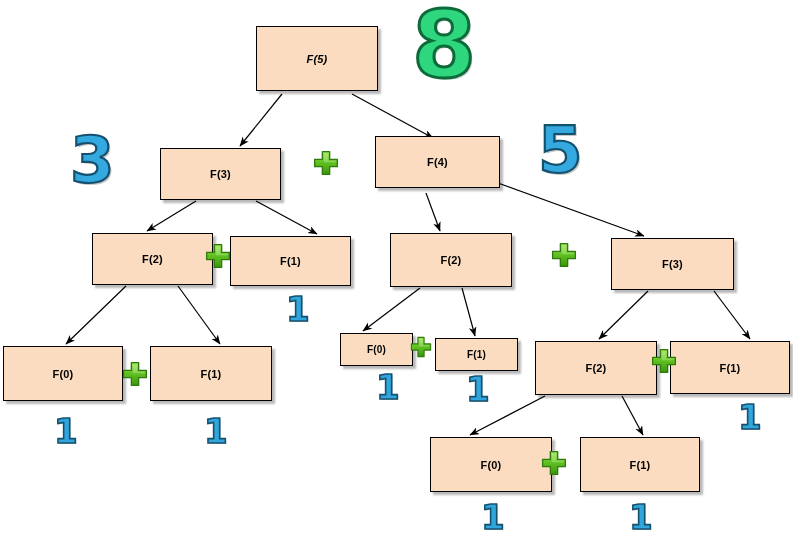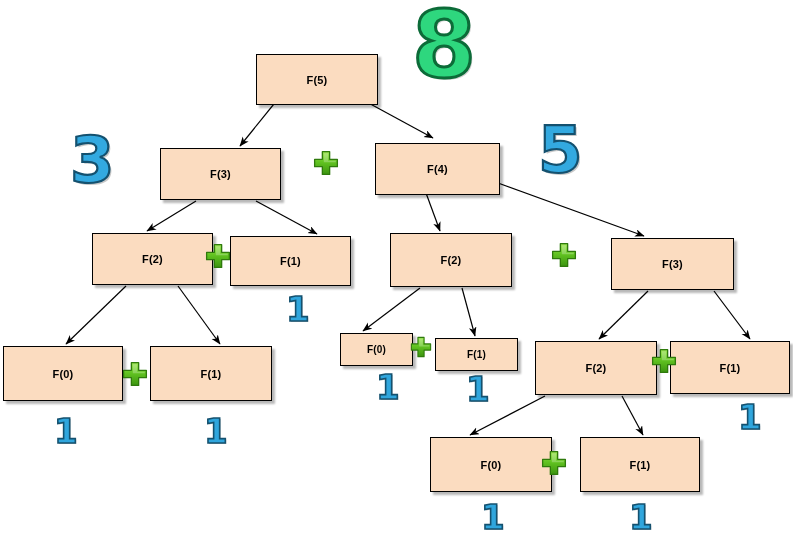--- a/index.html
+++ b/index.html
@@ -87,23 +87,23 @@
         <line x1="420" y1="288" x2="363" y2="331" stroke="#000000" stroke-width="1.2" marker-end="url(#ah)"></line>
         <line x1="462" y1="288" x2="475" y2="336" stroke="#000000" stroke-width="1.2" marker-end="url(#ah)"></line>
         <line x1="648" y1="291" x2="599" y2="339" stroke="#000000" stroke-width="1.2" marker-end="url(#ah)"></line>
         <line x1="714" y1="291" x2="750" y2="339" stroke="#000000" stroke-width="1.2" marker-end="url(#ah)"></line>
         <line x1="545" y1="396" x2="470" y2="435" stroke="#000000" stroke-width="1.2" marker-end="url(#ah)"></line>
         <line x1="622" y1="396" x2="643" y2="435" stroke="#000000" stroke-width="1.2" marker-end="url(#ah)"></line>
       </g>
   </svg>
 
   <div id="node-layer">
-      <div class="node" style="left: 256px; top: 54px; width: 122px; height: 51px;">F(5)</div>
+      <div class="node" style="left: 256px; top: 26px; width: 122px; height: 65px; font-style: italic;">F(5)</div>
       <div class="node" style="left: 160px; top: 148px; width: 121px; height: 52px;">F(3)</div>
-      <div class="node" style="left: 375px; top: 143px; width: 125px; height: 52px;">F(4)</div>
+      <div class="node" style="left: 375px; top: 136px; width: 125px; height: 52px;">F(4)</div>
       <div class="node" style="left: 92px; top: 233px; width: 121px; height: 52px;">F(2)</div>
       <div class="node" style="left: 230px; top: 236px; width: 121px; height: 50px;">F(1)</div>
       <div class="node" style="left: 390px; top: 233px; width: 122px; height: 54px;">F(2)</div>
       <div class="node" style="left: 611px; top: 238px; width: 123px; height: 52px;">F(3)</div>
       <div class="node" style="left: 3px; top: 346px; width: 120px; height: 55px;">F(0)</div>
       <div class="node" style="left: 150px; top: 346px; width: 122px; height: 55px;">F(1)</div>
       <div class="node small" style="left: 340px; top: 333px; width: 73px; height: 33px;">F(0)</div>
       <div class="node small" style="left: 435px; top: 338px; width: 83px; height: 33px;">F(1)</div>
       <div class="node" style="left: 535px; top: 341px; width: 122px; height: 54px;">F(2)</div>
       <div class="node" style="left: 670px; top: 341px; width: 120px; height: 53px;">F(1)</div>

